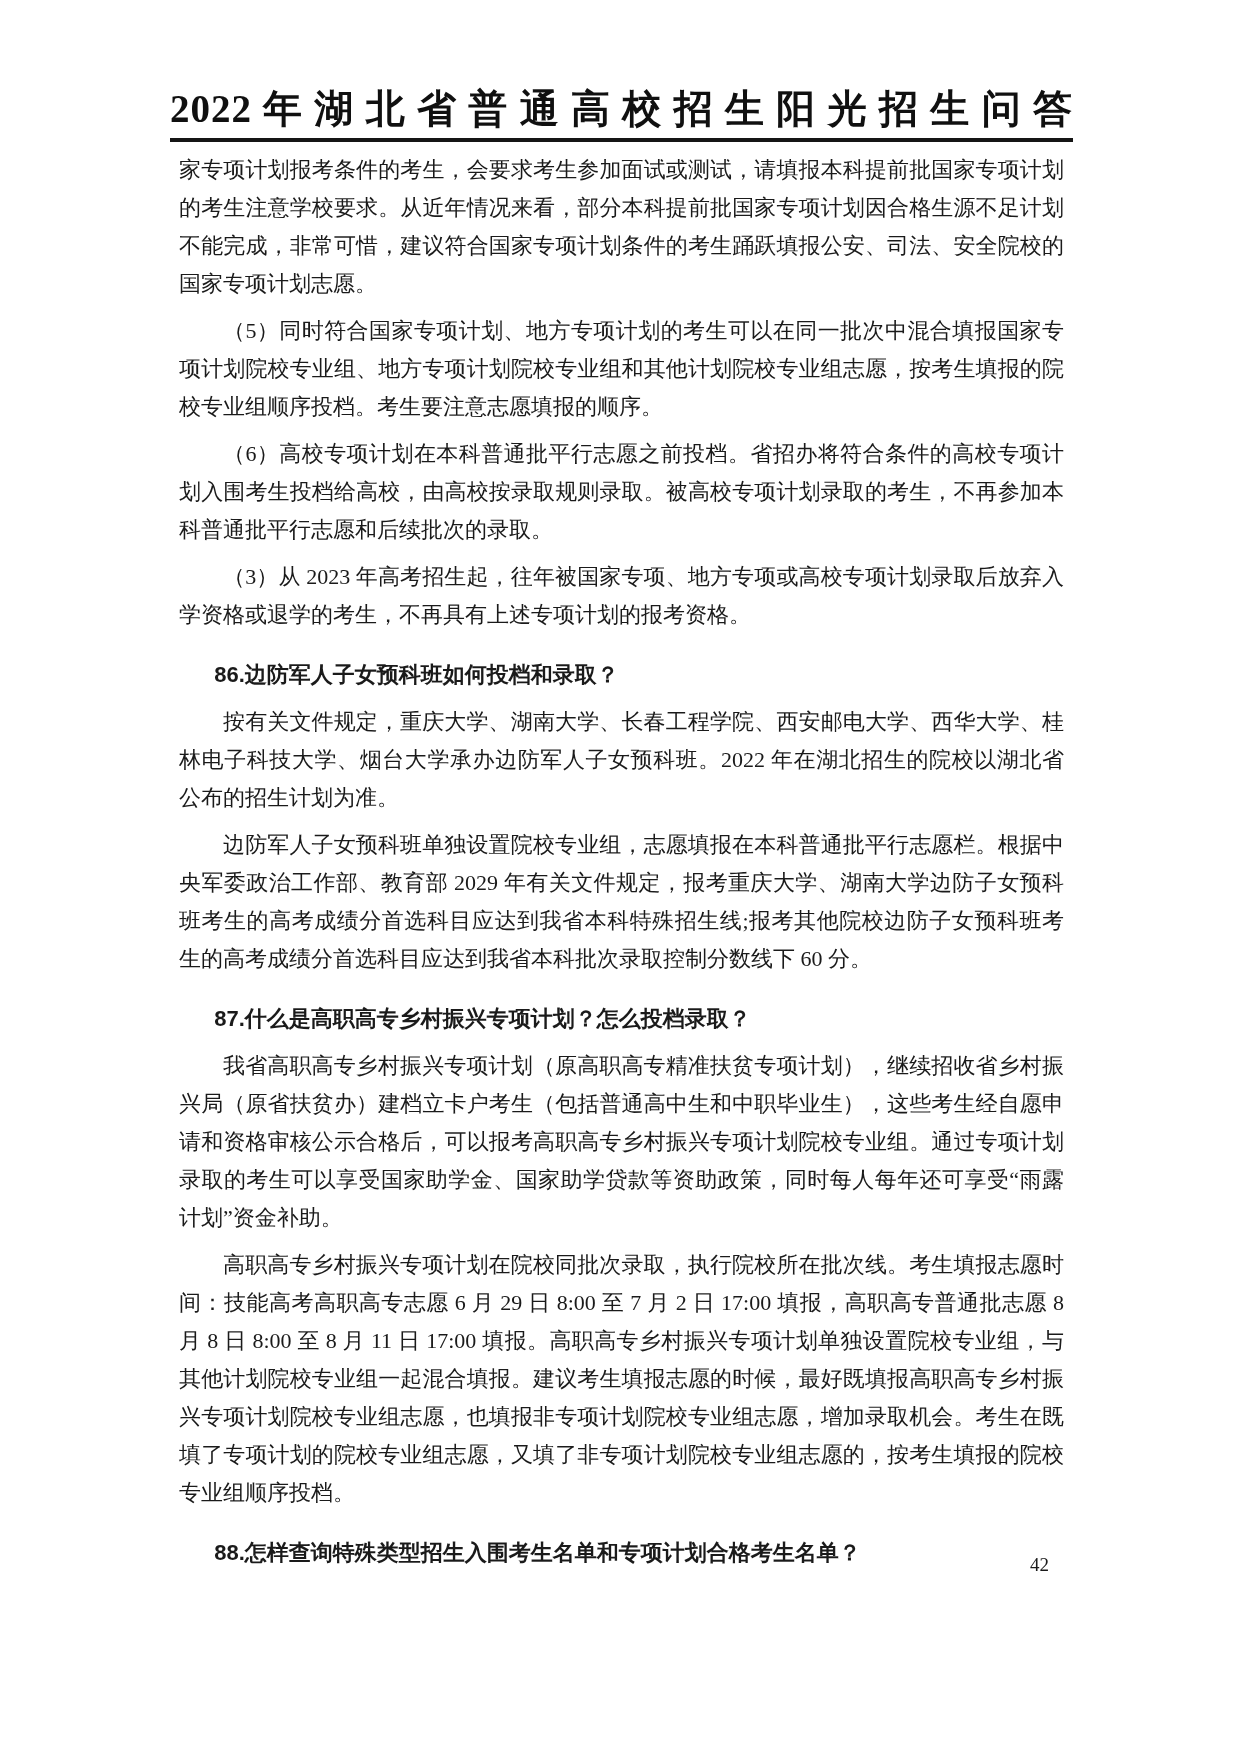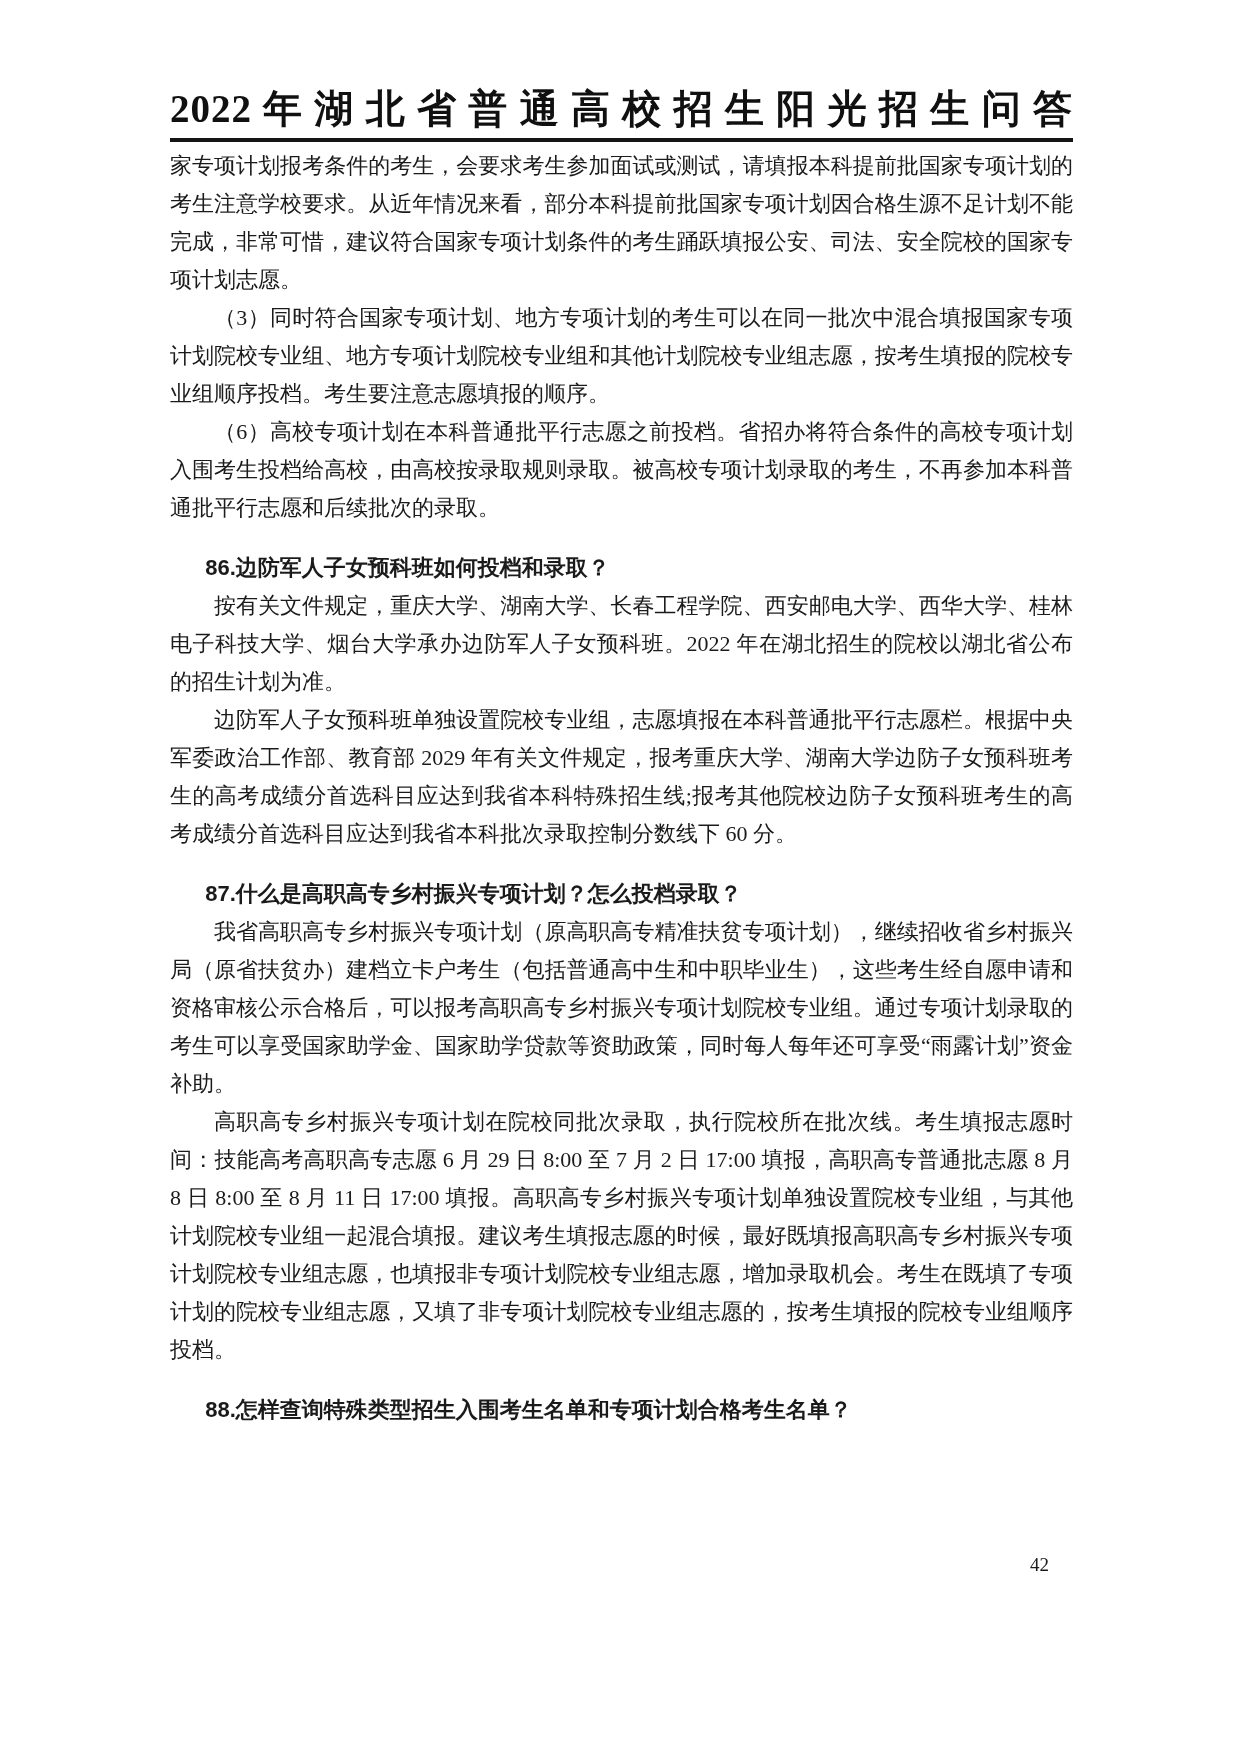--- a/index.html
+++ b/index.html
@@ -25,21 +25,21 @@
     text-align: justify;
     text-align-last: justify;
     border-bottom: 4px solid #151515;
     padding-bottom: 2px;
     color: #101010;
   }
   .doc-body {
     margin-top: 5px;
   }
   .doc-body p {
-    margin: 0;
+    margin: 9px;
     font-size: 22px;
     line-height: 38px;
     text-align: justify;
     color: #1a1a1a;
   }
   p.continuation { text-indent: 0; }
   p.paragraph    { text-indent: 2em; }
   p.heading {
     font-family: "Liberation Sans", "DejaVu Sans", sans-serif;
     font-weight: 700;
@@ -57,22 +57,23 @@
   }
 </style>
 </head>
 <body>
 
 <div class="page">
   <div class="doc-title">2022 年 湖 北 省 普 通 高 校 招 生 阳 光 招 生 问 答</div>
 
   <div class="doc-body">
       <p class="continuation">家专项计划报考条件的考生，会要求考生参加面试或测试，请填报本科提前批国家专项计划的考生注意学校要求。从近年情况来看，部分本科提前批国家专项计划因合格生源不足计划不能完成，非常可惜，建议符合国家专项计划条件的考生踊跃填报公安、司法、安全院校的国家专项计划志愿。</p>
-      <p class="paragraph">（3）同时符合国家专项计划、地方专项计划的考生可以在同一批次中混合填报国家专项计划院校专业组、地方专项计划院校专业组和其他计划院校专业组志愿，按考生填报的院校专业组顺序投档。考生要注意志愿填报的顺序。</p>
+      <p class="paragraph">（5）同时符合国家专项计划、地方专项计划的考生可以在同一批次中混合填报国家专项计划院校专业组、地方专项计划院校专业组和其他计划院校专业组志愿，按考生填报的院校专业组顺序投档。考生要注意志愿填报的顺序。</p>
       <p class="paragraph">（6）高校专项计划在本科普通批平行志愿之前投档。省招办将符合条件的高校专项计划入围考生投档给高校，由高校按录取规则录取。被高校专项计划录取的考生，不再参加本科普通批平行志愿和后续批次的录取。</p>
+      <p class="paragraph">（3）从 2023 年高考招生起，往年被国家专项、地方专项或高校专项计划录取后放弃入学资格或退学的考生，不再具有上述专项计划的报考资格。</p>
       <p class="heading">86.边防军人子女预科班如何投档和录取？</p>
       <p class="paragraph">按有关文件规定，重庆大学、湖南大学、长春工程学院、西安邮电大学、西华大学、桂林电子科技大学、烟台大学承办边防军人子女预科班。2022 年在湖北招生的院校以湖北省公布的招生计划为准。</p>
       <p class="paragraph">边防军人子女预科班单独设置院校专业组，志愿填报在本科普通批平行志愿栏。根据中央军委政治工作部、教育部 2029 年有关文件规定，报考重庆大学、湖南大学边防子女预科班考生的高考成绩分首选科目应达到我省本科特殊招生线;报考其他院校边防子女预科班考生的高考成绩分首选科目应达到我省本科批次录取控制分数线下 60 分。</p>
       <p class="heading">87.什么是高职高专乡村振兴专项计划？怎么投档录取？</p>
       <p class="paragraph">我省高职高专乡村振兴专项计划（原高职高专精准扶贫专项计划），继续招收省乡村振兴局（原省扶贫办）建档立卡户考生（包括普通高中生和中职毕业生），这些考生经自愿申请和资格审核公示合格后，可以报考高职高专乡村振兴专项计划院校专业组。通过专项计划录取的考生可以享受国家助学金、国家助学贷款等资助政策，同时每人每年还可享受“雨露计划”资金补助。</p>
       <p class="paragraph">高职高专乡村振兴专项计划在院校同批次录取，执行院校所在批次线。考生填报志愿时间：技能高考高职高专志愿 6 月 29 日 8:00 至 7 月 2 日 17:00 填报，高职高专普通批志愿 8 月 8 日 8:00 至 8 月 11 日 17:00 填报。高职高专乡村振兴专项计划单独设置院校专业组，与其他计划院校专业组一起混合填报。建议考生填报志愿的时候，最好既填报高职高专乡村振兴专项计划院校专业组志愿，也填报非专项计划院校专业组志愿，增加录取机会。考生在既填了专项计划的院校专业组志愿，又填了非专项计划院校专业组志愿的，按考生填报的院校专业组顺序投档。</p>
       <p class="heading">88.怎样查询特殊类型招生入围考生名单和专项计划合格考生名单？</p>
     </div>
 
   <div class="page-number">42</div>

